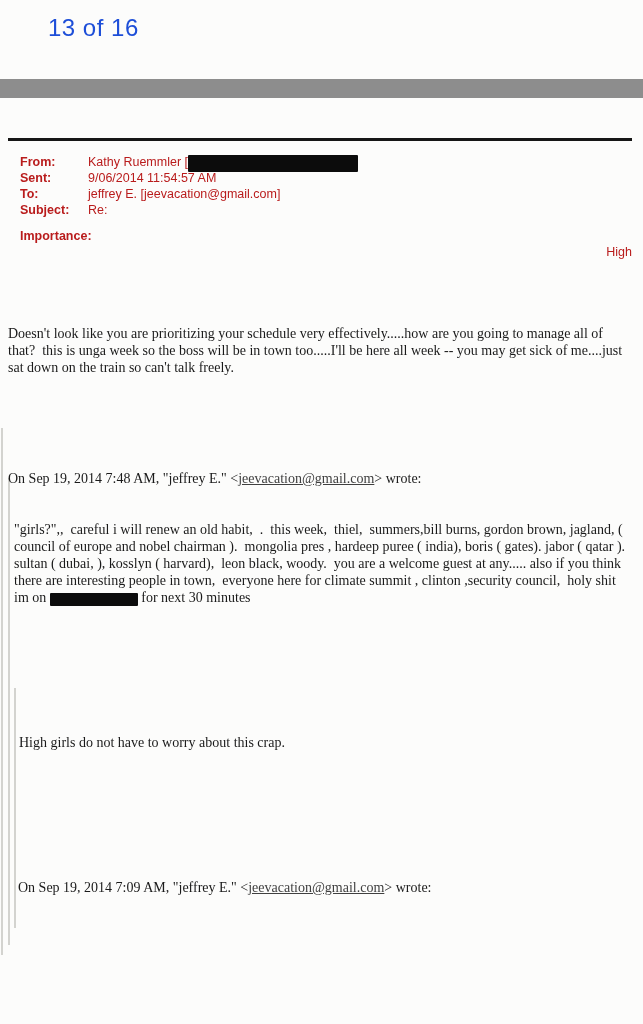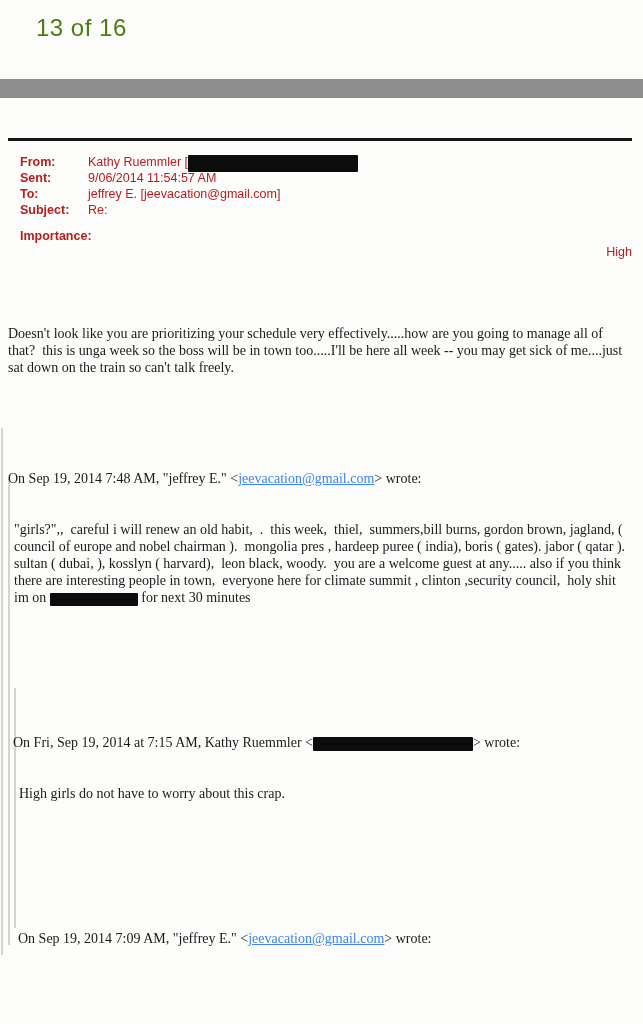--- a/index.html
+++ b/index.html
@@ -5,23 +5,23 @@
   html,body{margin:0;padding:0;}
   body{
     width:643px;height:1024px;
     background:#fcfcfb;
     position:relative;
     overflow:hidden;
     font-family:"Liberation Serif", serif;
     color:#1c1c1c;
   }
   .page-counter{
-    position:absolute;top:14px;left:36px;
+    position:absolute;top:14px;left:48px;
     font-family:"Liberation Sans", sans-serif;
-    font-size:24px;font-weight:500;color:#4d7c0f;letter-spacing:.5px;
+    font-size:24px;font-weight:500;color:#1d4ed8;letter-spacing:.5px;
   }
   .gray-divider{
     position:absolute;top:79px;left:0;width:643px;height:19px;
     background:#8d8d8d;
   }
   
   .quote-bar{position:absolute;width:2px;background:#d3d3cf;}
   .qb1{left:1px;top:428px;height:527px;}
   .qb2{left:8px;top:478px;height:467px;}
   .qb3{left:14px;top:688px;height:240px;}
@@ -51,21 +51,21 @@
   .body-text{
     font-size:14px;line-height:17px;color:#1a1a1a;
     white-space:pre-wrap;
   }
   .para{margin-top:14px;}
   .q-block{margin-top:9px;}
   .q-body{padding-left:6px;}
   .indent1{margin-left:5px;}
   .indent2{margin-left:10px;}
   a.mail-link, .mail-link{
-    color:#3b82f6;text-decoration:underline;cursor:pointer;
+    color:#404040;text-decoration:underline;cursor:pointer;
   }
 </style>
 </head>
 <body>
 
 <div class="page-counter">13 of 16</div>
 
 <div class="gray-divider"></div>
 
 <div class="quote-bar qb1"></div>
@@ -100,21 +100,20 @@
   <div class="body-text">
 
     <div class="para">Doesn't look like you are prioritizing your schedule very effectively.....how are you going to manage all of that?  this is unga week so the boss will be in town too.....I'll be here all week -- you may get sick of me....just sat down on the train so can't talk freely.</div>
 
     <div class="q-block">
       <div><span>On Sep 19, 2014 7:48 AM, "jeffrey E." &lt;</span><a class="mail-link">jeevacation@gmail.com</a><span>&gt; wrote:</span></div>
       <div class="q-body"><span>"girls?",,  careful i will renew an old habit,  .  this week,  thiel,  summers,bill burns, gordon brown, jagland, ( council of europe and nobel chairman ).  mongolia pres , hardeep puree ( india), boris ( gates). jabor ( qatar ).  sultan ( dubai, ), kosslyn ( harvard),  leon black, woody.  you are a welcome guest at any..... also if you think there are interesting people in town,  everyone here for climate summit , clinton ,security council,  holy shit  im on </span><span class="redaction redact-inline"></span><span> for next 30 minutes</span></div>
     </div>
 
     <div class="q-block indent1">
-      <div><span>On Fri, Sep 19, 2014 at 7:15 AM, Kathy Ruemmler &lt;</span><span class="redaction redact-addr1"></span><span>&gt; wrote:</span></div>
       <div class="q-body">High girls do not have to worry about this crap.</div>
     </div>
 
     <div class="q-block indent2">
       <div><span>On Sep 19, 2014 7:09 AM, "jeffrey E." &lt;</span><a class="mail-link">jeevacation@gmail.com</a><span>&gt; wrote:</span></div>
     </div>
 
     
 
     

